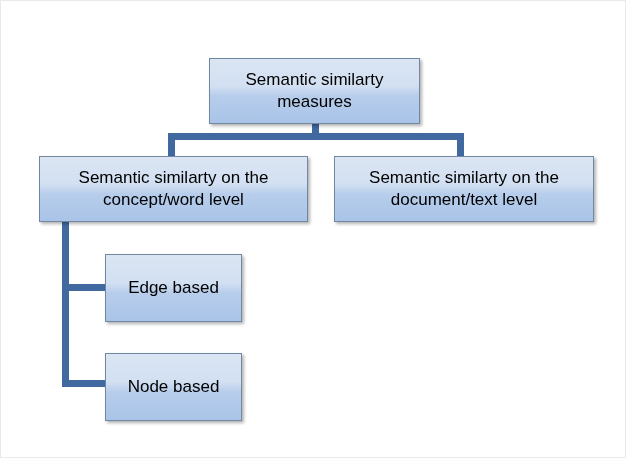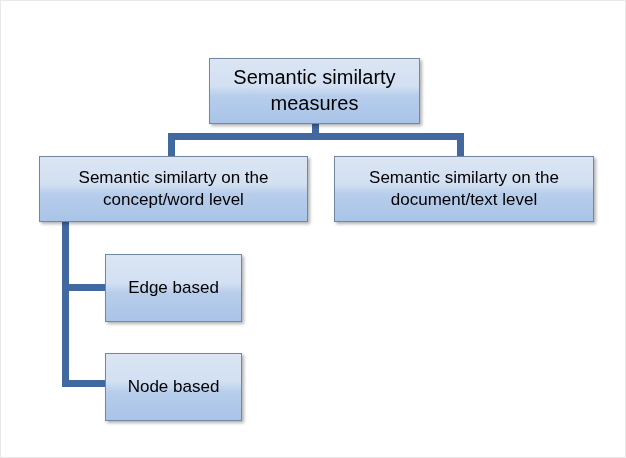--- a/index.html
+++ b/index.html
@@ -41,21 +41,21 @@
     z-index: 2;
   }
   .node .label {
     display: block;
     line-height: 1.28;
     padding: 0 6px;
     white-space: pre-line;
   }
 
   
-  #node-root        { left: 208px; top: 57px;  width: 211px; height: 66px;  font-size: 20px; }
+  #node-root        { left: 208px; top: 57px;  width: 211px; height: 66px;  font-size: 17px; }
   #node-concept     { left: 38px;  top: 155px; width: 269px; height: 66px;  font-size: 17px; }
   #node-document    { left: 333px; top: 155px; width: 260px; height: 66px;  font-size: 17px; }
   #node-edge        { left: 104px; top: 253px; width: 137px; height: 68px;  font-size: 17px; }
   #node-node        { left: 104px; top: 352px; width: 137px; height: 68px;  font-size: 17px; }
 
   
   #conn-root-down   { left: 311px; top: 121px; width: 7px;  height: 17px; }
   #conn-hbar        { left: 167px; top: 132px; width: 296px; height: 7px; }
   #conn-left-down   { left: 167px; top: 132px; width: 7px;  height: 25px; }
   #conn-right-down  { left: 456px; top: 132px; width: 7px;  height: 25px; }

